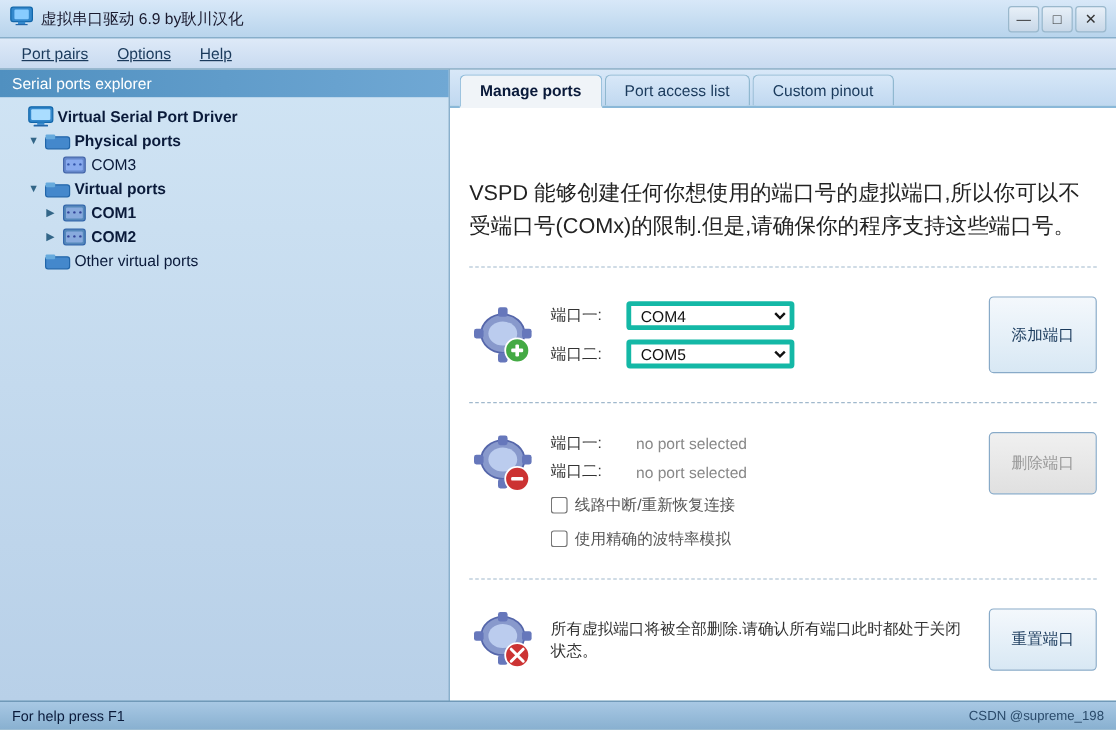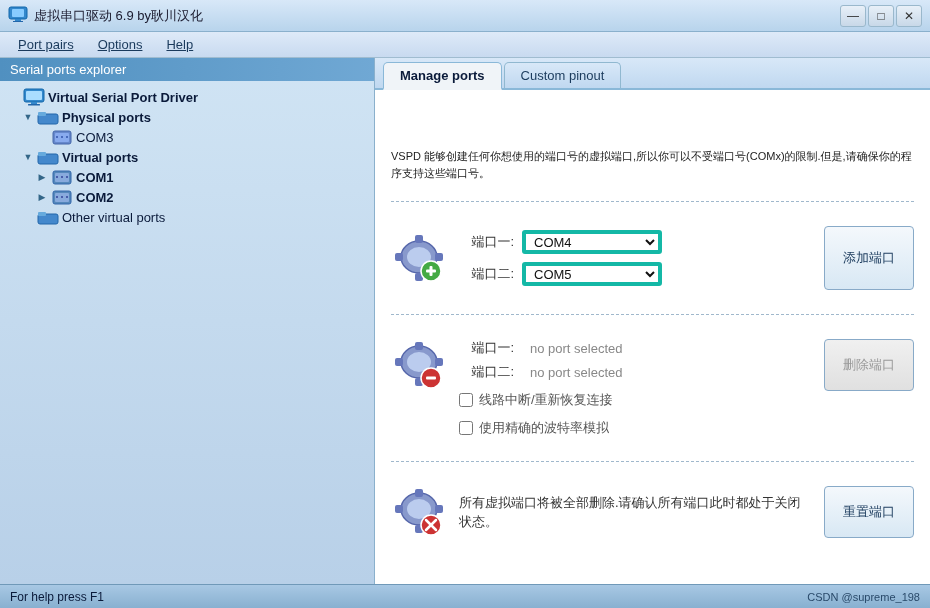--- a/index.html
+++ b/index.html
@@ -171,21 +171,21 @@
     .panel-content {
       flex: 1;
       padding: 12px 16px;
       overflow-y: auto;
       display: flex;
       flex-direction: column;
       gap: 12px;
     }
 
     .description-text {
-      font-size: 11px;
+      font-size: 18px;
       color: #222;
       line-height: 1.5;
       margin-bottom: 4px;
     }
 
     .divider {
       border: none;
       border-top: 1px dashed #a0b8cc;
       margin: 4px 0;
     }
@@ -213,21 +213,21 @@
     }
     .field-row {
       display: flex;
       align-items: center;
       gap: 8px;
     }
     .field-label {
       width: 55px;
       font-size: 13px;
       color: #333;
-      text-align: right;
+      text-align: left;
     }
     .field-select {
       flex: 1;
       max-width: 140px;
       height: 24px;
       border: 4px solid #14b8a6;
       border-radius: 3px;
       background: white;
       padding: 0 4px;
       font-size: 13px;
@@ -442,20 +442,21 @@
         <span>Other virtual ports</span>
       </div>
 
     </div>
   </div>
 
   <div class="right-panel">
 
     <div class="tabs">
       <div class="tab active">Manage ports</div>
+      <div class="tab">Port access list</div>
       <div class="tab">Custom pinout</div>
     </div>
 
     <div class="panel-content">
 
       <div class="description-text">VSPD 能够创建任何你想使用的端口号的虚拟端口,所以你可以不受端口号(COMx)的限制.但是,请确保你的程序支持这些端口号。</div>
 
       <hr class="divider">
 
       <div class="section">

